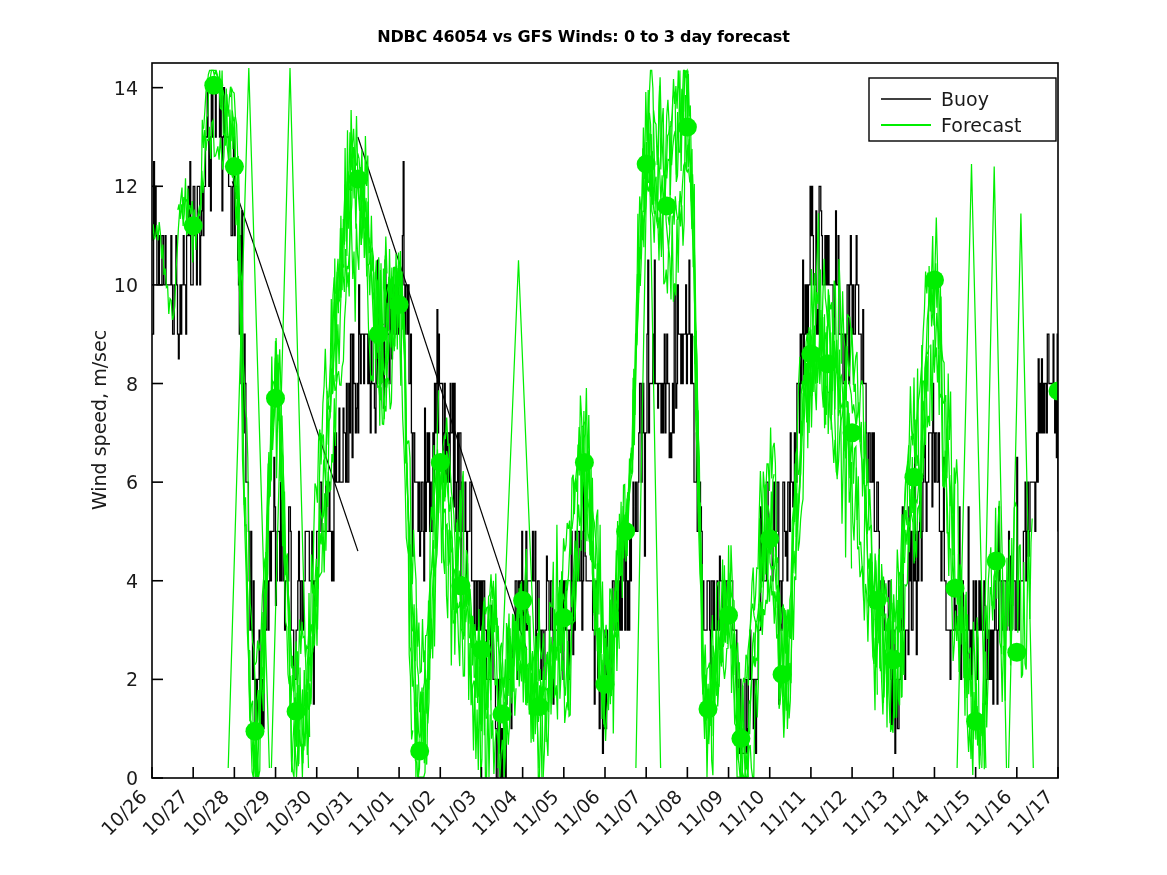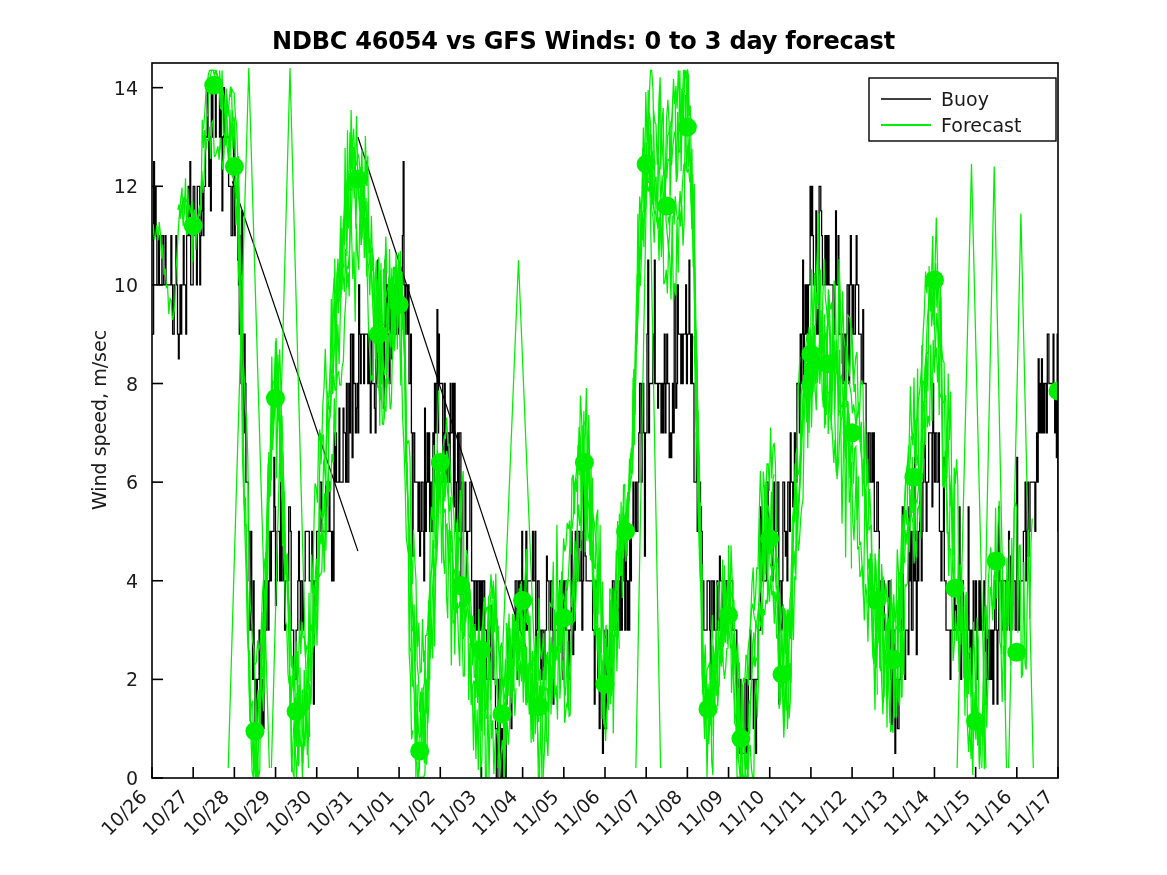--- a/index.html
+++ b/index.html
@@ -18,21 +18,21 @@
     width: 1167px;
     height: 875px;
     background: #ffffff;
   }
   #chart-title {
     position: absolute;
     left: 0;
     top: 27px;
     width: 1167px;
     text-align: center;
-    font-size: 24px;
+    font-size: 16px;
     font-weight: bold;
     color: #000000;
     letter-spacing: -0.2px;
   }
   #plot-svg {
     position: absolute;
     left: 0;
     top: 0;
   }
   .axis-label-y {

